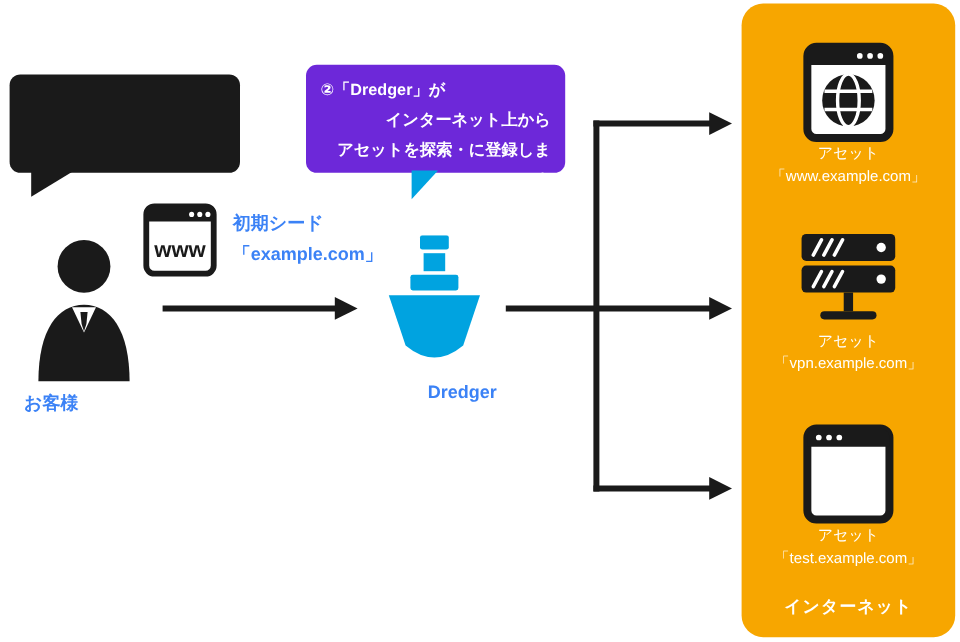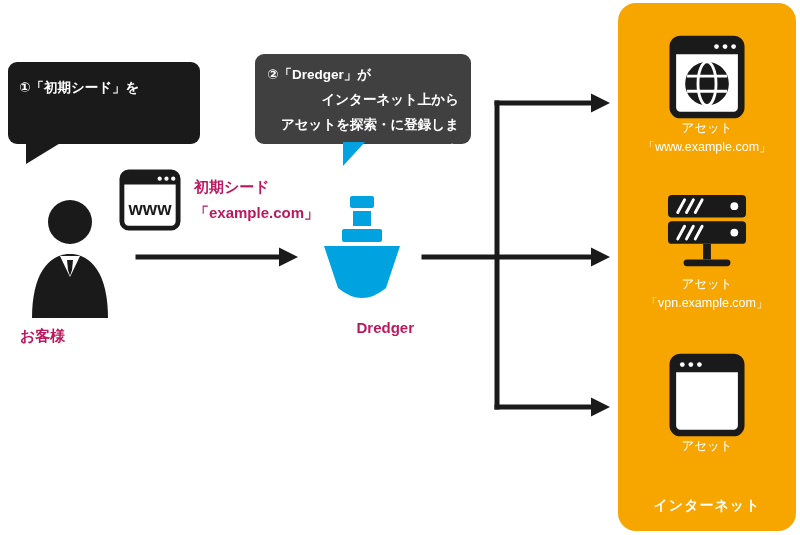--- a/index.html
+++ b/index.html
@@ -3,29 +3,29 @@
 <meta charset="utf-8">
 <style>
   html,body { margin:0; padding:0; background:#fff; font-family:"Liberation Sans","DejaVu Sans",sans-serif; }
   .canvas { position:relative; width:800px; height:535px; background:#ffffff; overflow:hidden; }
 
   .arrows { position:absolute; left:0; top:0; width:800px; height:535px; }
 
   
   .bubble { position:absolute; border-radius:9px; color:#ffffff; font-weight:bold; font-size:13.5px; }
   .bubble-black { left:8px; top:62px; width:192px; height:82px; background:#1a1a1a; padding:13px 11px 0 11px; box-sizing:border-box; line-height:26px; }
-  .bubble-blue  { left:255px; top:54px; width:216px; height:90px; background:#404040; padding:8px 12px 0 12px; box-sizing:border-box; line-height:25px; }
+  .bubble-blue  { left:255px; top:54px; width:216px; height:90px; background:#6d28d9; padding:8px 12px 0 12px; box-sizing:border-box; line-height:25px; }
   .indent { padding-left:12px;text-align:right; }
   .tail-black { position:absolute; left:18px; bottom:-20px; width:0; height:0;
                 border-top:22px solid #1a1a1a; border-right:36px solid transparent; }
   .tail-blue  { position:absolute; left:88px; bottom:-22px; width:0; height:0;
                 border-top:24px solid #00A3E0; border-right:22px solid transparent; }
 
   
-  .label { position:absolute; color:#be185d; font-size:15px; font-weight:bold; }
+  .label { position:absolute; color:#3b82f6; font-size:15px; font-weight:bold; }
   .seed-text { left:194px; top:174px; line-height:26px; font-weight:bold; }
   .customer-label { left:20px; top:327px; width:100px; }
   .dredger-label  { left:310px; top:319px; width:104px; text-align:right; }
 
   
   .person-icon  { position:absolute; left:28px;  top:197px; width:84px;  height:121px; }
   .www-icon     { position:absolute; left:119px; top:169px; width:62px;  height:62px; }
   .ship-icon    { position:absolute; left:318px; top:196px; width:88px;  height:112px; }
 
   
@@ -54,21 +54,20 @@
       <line x1="497" y1="103" x2="592" y2="103"></line>
       <line x1="497" y1="407" x2="592" y2="407"></line>
 
       <polygon points="610,103 591,93.5 591,112.5" stroke="none"></polygon>
       <polygon points="610,257 591,247.5 591,266.5" stroke="none"></polygon>
       <polygon points="610,407 591,397.5 591,416.5" stroke="none"></polygon>
     </g>
   </svg>
 
   <div class="bubble bubble-black">
-    <div>①「初期シード」を</div>
     <div class="tail-black"></div>
   </div>
 
   <div class="bubble bubble-blue">
     <div>②「Dredger」が</div>
     <div class="indent">インターネット上から</div>
     <div class="indent">アセットを探索・に登録します</div>
     <div class="tail-blue"></div>
   </div>
 
@@ -144,18 +143,19 @@
 
     <div class="asset asset-3">
       <svg width="76" height="84" viewBox="0 0 80 88">
         <rect x="4" y="4" width="72" height="80" rx="8" fill="#ffffff" stroke="#1a1a1a" stroke-width="7"></rect>
         <path d="M12,4 h56 a8,8 0 0 1 8,8 v8 h-72 v-8 a8,8 0 0 1 8,-8 z" fill="#1a1a1a"></path>
         <circle cx="14" cy="12" r="2.5" fill="#ffffff"></circle>
         <circle cx="23" cy="12" r="2.5" fill="#ffffff"></circle>
         <circle cx="32" cy="12" r="2.5" fill="#ffffff"></circle>
       </svg>
       <div class="asset-line">アセット</div>
+      <div class="asset-line">「test.example.com」</div>
     </div>
 
     <div class="panel-title">インターネット</div>
   </div>
 
 </div>
 
 </body></html>

